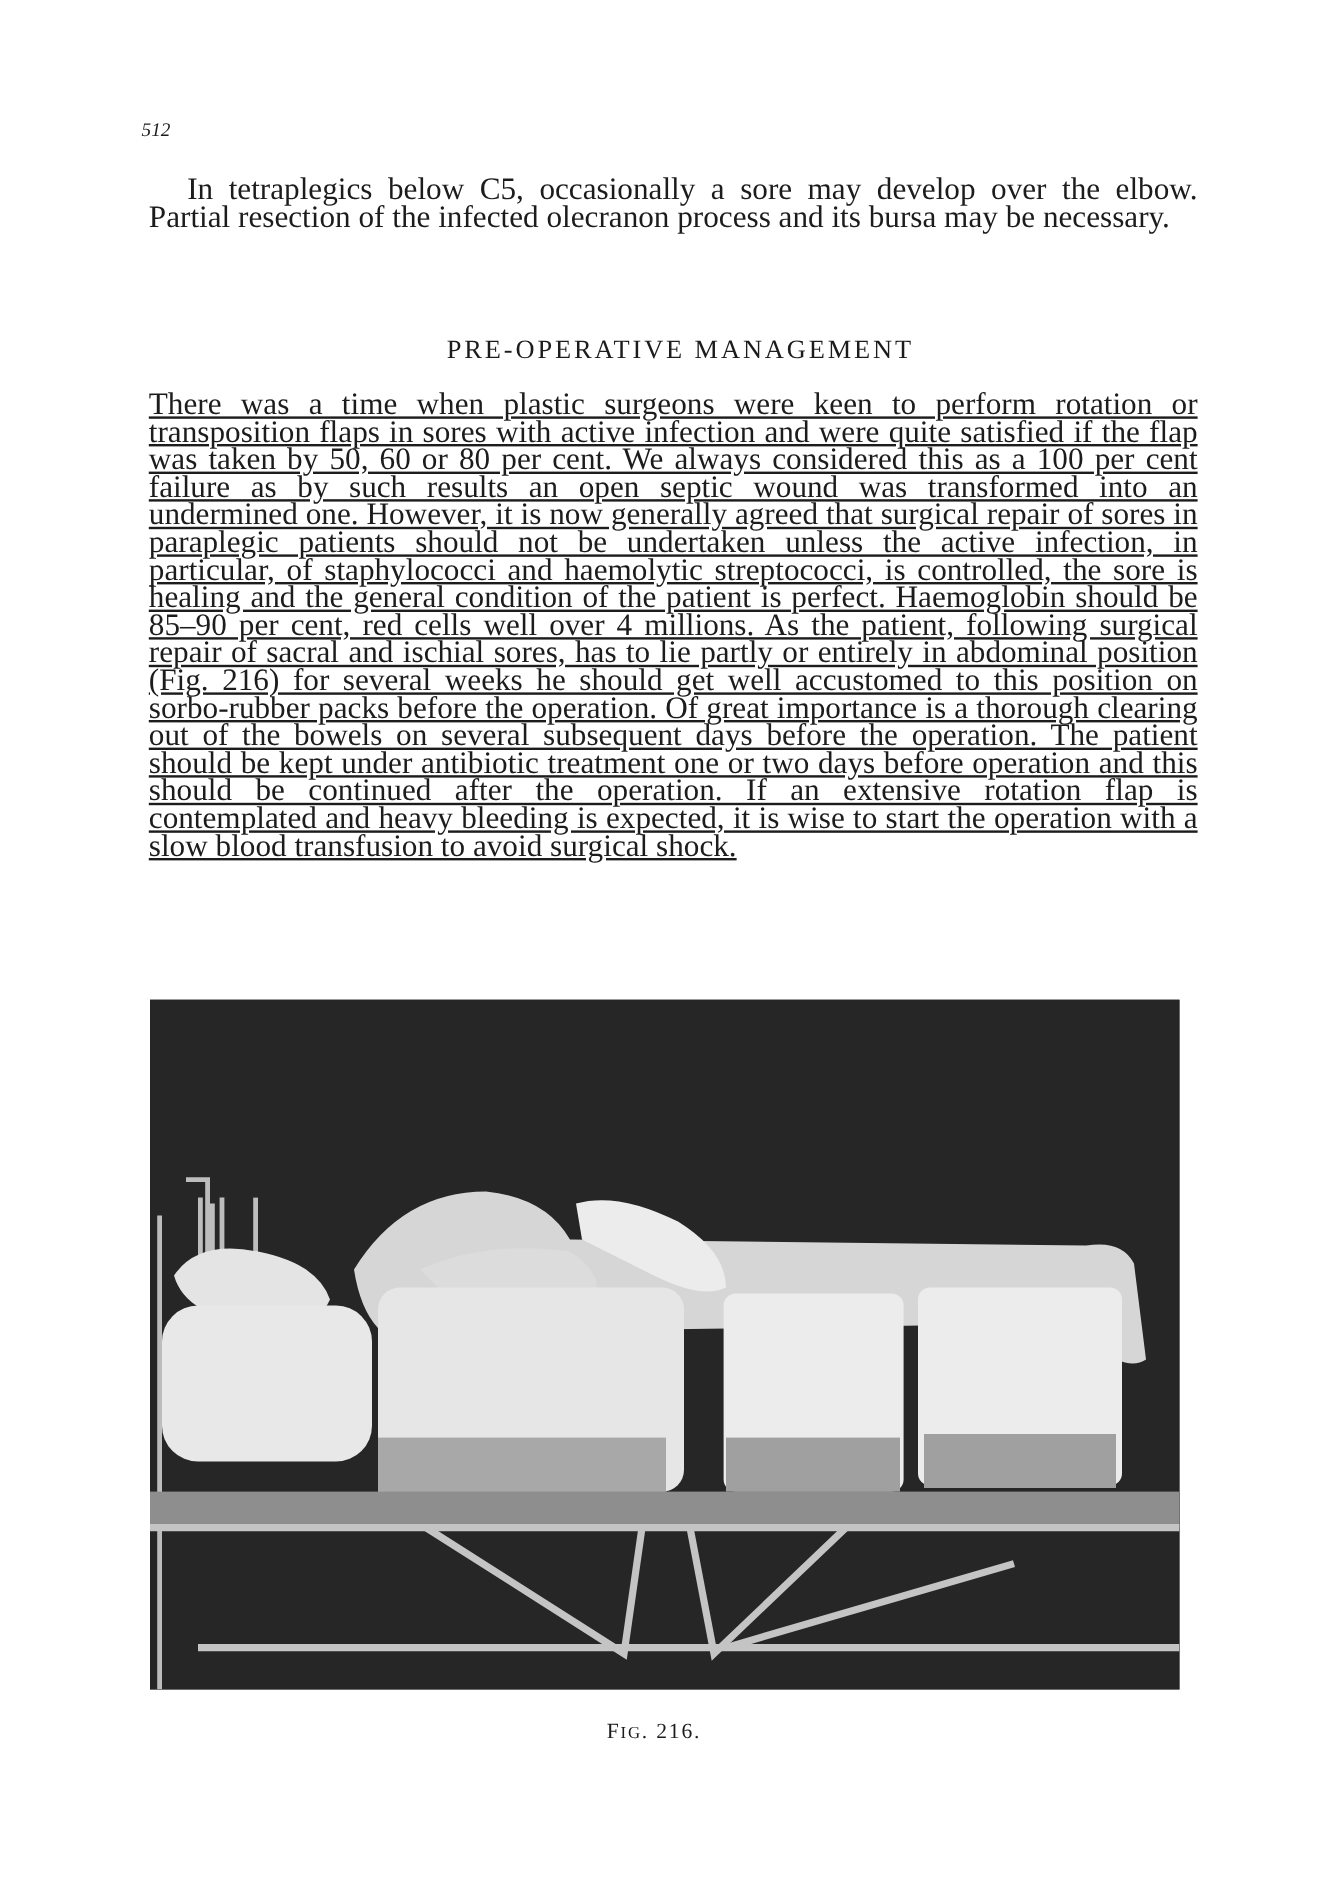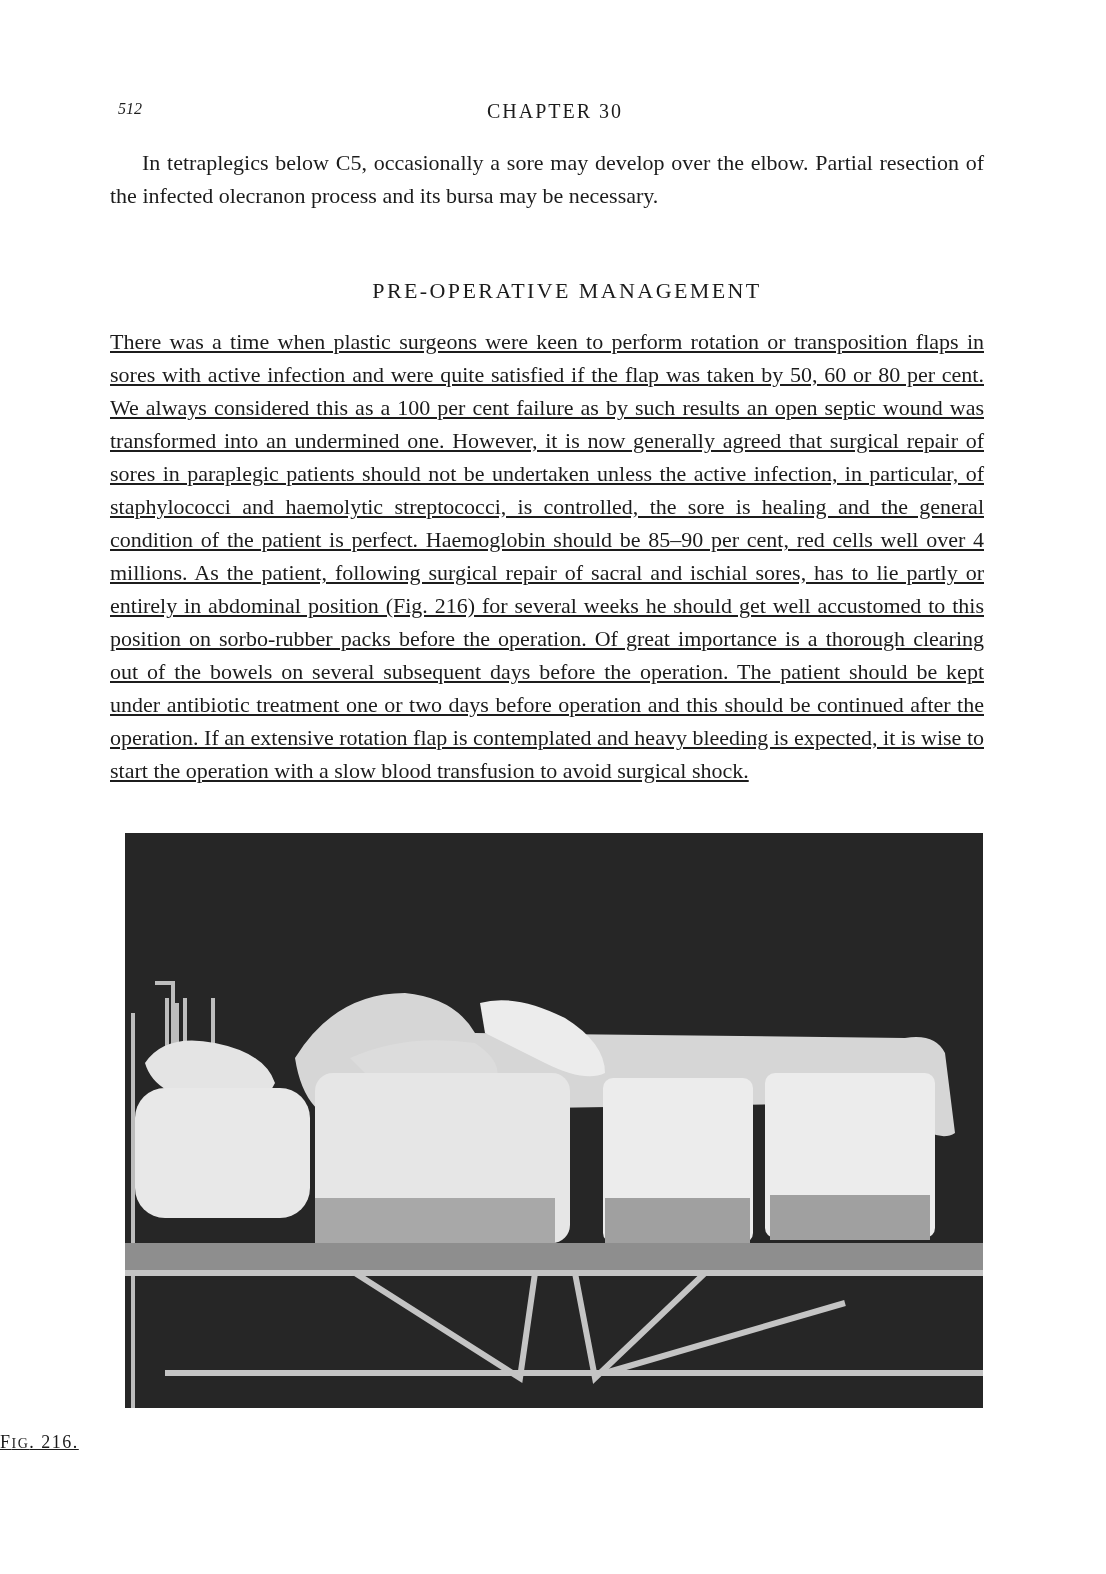--- a/index.html
+++ b/index.html
@@ -1,37 +1,36 @@
 <!DOCTYPE html>
 <html><head>
   <meta charset="utf-8">
   <style>
     html, body { margin: 0; padding: 0; background: #ffffff; }
     body { width: 1106px; height: 1574px; position: relative; overflow: hidden;
       font-family: "Liberation Serif", "DejaVu Serif", serif; color: #1c1c1c; }
     .running-head { position: absolute; top: 100px; left: 118px; width: 874px; height: 30px; }
     .page-number { position: absolute; left: 0; top: 0; font-size: 16px; font-style: italic; }
     .chapter-title { position: absolute; left: 0; right: 0; text-align: center; font-size: 20px; letter-spacing: 2px; }
-    .para { position: absolute; left: 110px; width: 874px; font-size: 22px; line-height: 33px;
+    .para { position: absolute; left: 124px; width: 874px; font-size: 26px; line-height: 23px;
       text-align: justify; margin: 0; }
     .para-1 { top: 146px; text-indent: 32px; }
     .section-heading { position: absolute; top: 266px; left: 118px; width: 874px; text-align: center;
       font-size: 22px; letter-spacing: 2.4px; margin: 12px; font-weight: normal; }
     .para-2 { top: 325px; text-decoration: underline; }
     .figure { position: absolute; left: 125px; top: 833px; width: 858px; height: 575px; background: #2a2a2a; overflow: hidden; }
     .figure svg { display: block; width: 100%; height: 100%; }
-    .caption { position: absolute; top: 1432px; left: 0; width: 1090px; font-size: 18px; letter-spacing: 1.5px; text-decoration: underline; }
+    .caption { position: absolute; top: 1432px; left: 0; width: 1090px; text-align: center; font-size: 18px; letter-spacing: 1.5px; }
     .caption .sc { font-size: 14px; }
   </style>
 </head>
 <body>
 
 <div class="running-head">
   <span class="page-number">512</span>
-  <div class="chapter-title">CHAPTER 30</div>
 </div>
 
 <p class="para para-1">In tetraplegics below C5, occasionally a sore may develop over the elbow. Partial resection of the infected olecranon process and its bursa may be necessary.</p>
 
 <h2 class="section-heading">PRE-OPERATIVE MANAGEMENT</h2>
 
 <p class="para para-2">There was a time when plastic surgeons were keen to perform rotation or transposition flaps in sores with active infection and were quite satisfied if the flap was taken by 50, 60 or 80 per cent. We always considered this as a 100 per cent failure as by such results an open septic wound was transformed into an undermined one. However, it is now generally agreed that surgical repair of sores in paraplegic patients should not be undertaken unless the active infection, in particular, of staphylococci and haemolytic streptococci, is controlled, the sore is healing and the general condition of the patient is perfect. Haemoglobin should be 85–90 per cent, red cells well over 4 millions. As the patient, following surgical repair of sacral and ischial sores, has to lie partly or entirely in abdominal position (Fig. 216) for several weeks he should get well accustomed to this position on sorbo-rubber packs before the operation. Of great importance is a thorough clearing out of the bowels on several subsequent days before the operation. The patient should be kept under antibiotic treatment one or two days before operation and this should be continued after the operation. If an extensive rotation flap is contemplated and heavy bleeding is expected, it is wise to start the operation with a slow blood transfusion to avoid surgical shock.</p>
 
 <div class="figure">
   <svg viewBox="0 0 858 575" preserveAspectRatio="none">

